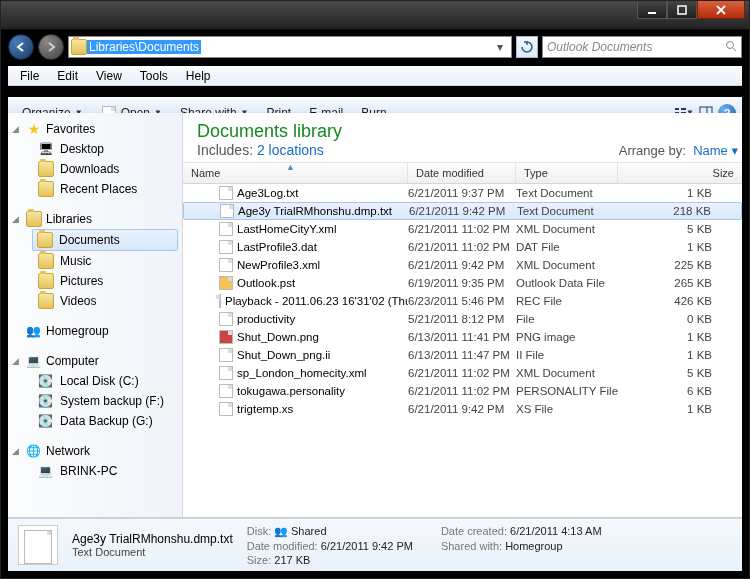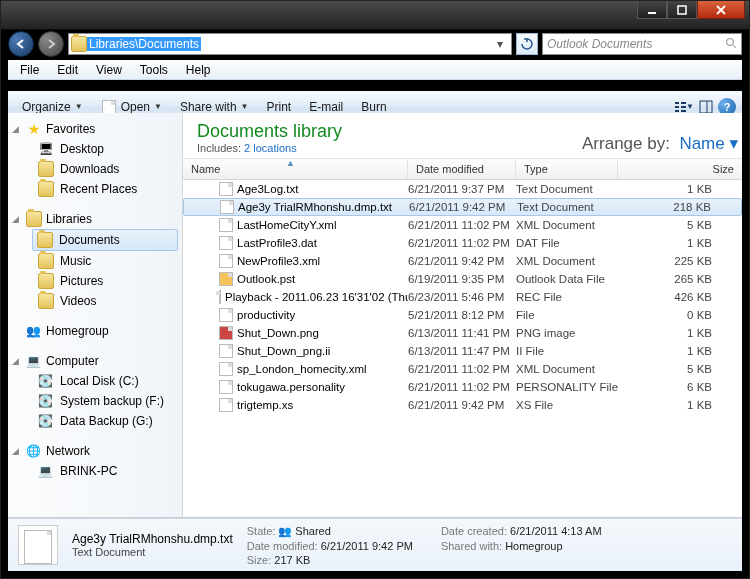--- a/index.html
+++ b/index.html
@@ -34,21 +34,21 @@
     border: 1px solid #555;
     border-top: none;
     display: flex; align-items: center; justify-content: center;
     background: linear-gradient(#444,#222);
     color:#fff;
   }
   .win-btn.close { width: 48px; background: linear-gradient(#d9623b,#b52b0e); border-color:#7a1f10;}
   .win-btn svg { display:block; }
   
   .navbar {
-    height: 30px;
+    height: 36px;
     margin: 0 7px;
     display: flex;
     align-items: center;
     gap: 4px;
   }
   .nav-btn {
     width: 26px; height: 26px; border-radius: 50%;
     background: radial-gradient(circle at 30% 30%, #4a7bb8, #1a3a62);
     border:1px solid #0d2a4a;
     display:flex;align-items:center;justify-content:center;
@@ -114,23 +114,23 @@
   .nav .grp { margin-bottom:10px; }
   .nav .hdr { display:flex;align-items:center;gap:4px;padding:2px 4px; }
   .nav .hdr .tri { font-size:9px; color:#888; width:10px;}
   .nav .item { display:flex;align-items:center;gap:6px;padding:2px 4px 2px 30px; }
   .nav .item.sel { background:linear-gradient(#e9f2fc,#d7e8fa); border:1px solid #a8c8ea; border-radius:2px; margin:0 4px 0 24px; padding-left:4px;}
   .ico { width:16px;height:16px;display:inline-flex;align-items:center;justify-content:center;}
   
   .content { flex:1; display:flex; flex-direction:column; position:relative;}
   .lib-hdr { padding:8px 4px 4px 14px; display:flex; align-items:flex-end; justify-content:space-between;}
   .lib-hdr h1 { margin:0;font-size:18px;font-weight:400;color:#148a22;}
-  .lib-hdr .sub { color:#555; font-size:11px;}
+  .lib-hdr .sub { color:#555; font-size:14px;}
   .lib-hdr .sub a { color:#1a6dc5; text-decoration:none;}
-  .arrange { font-size:17px; color:#555;}
+  .arrange { font-size:13px; color:#555;}
   .arrange a { color:#1a6dc5; text-decoration:none;}
   .cols { height:22px; background:linear-gradient(#fdfdfd,#f0f0f0); border-top:1px solid #e3e3e3;border-bottom:1px solid #d6d6d6;
     display:flex; align-items:center; font-size:11px; color:#333;}
   .col { padding:0 8px; border-right:1px solid #e3e3e3; display:flex; align-items:center; height:100%; position:relative;}
   .col.name { flex:0 0 225px;}
   .col.date { flex:0 0 108px;}
   .col.type { flex:0 0 102px;}
   .col.size { flex:1; text-align:left; justify-content:flex-end; border-right:none;}
   .sort-up { color:#5a8bc0; font-size:9px; position:absolute; right:50%; top:-1px;}
   .list { flex:1; overflow:hidden;}
@@ -502,21 +502,21 @@
 
   <div class="details">
     <div class="thumb">
         <span class="file-ico" style="width:28px;height:34px;"></span>
       </div>
     <div>
       <div class="fn">Age3y TrialRMhonshu.dmp.txt</div>
       <div>Text Document</div>
     </div>
     <div class="meta">
-      <div><span class="k">State:</span> <span style="color:#2a8a2a">👥</span> <span class="v">Shared</span></div>
+      <div><span class="k">Disk:</span> <span style="color:#2a8a2a">👥</span> <span class="v">Shared</span></div>
       <div><span class="k">Date created:</span> <span class="v">6/21/2011 4:13 AM</span></div>
       <div></div>
       <div><span class="k">Date modified:</span> <span class="v">6/21/2011 9:42 PM</span></div>
       <div><span class="k">Shared with:</span> <span class="v">Homegroup</span></div>
       <div></div>
       <div><span class="k">Size:</span> <span class="v">217 KB</span></div>
       <div></div>
         <div></div>
     </div>
   </div>

